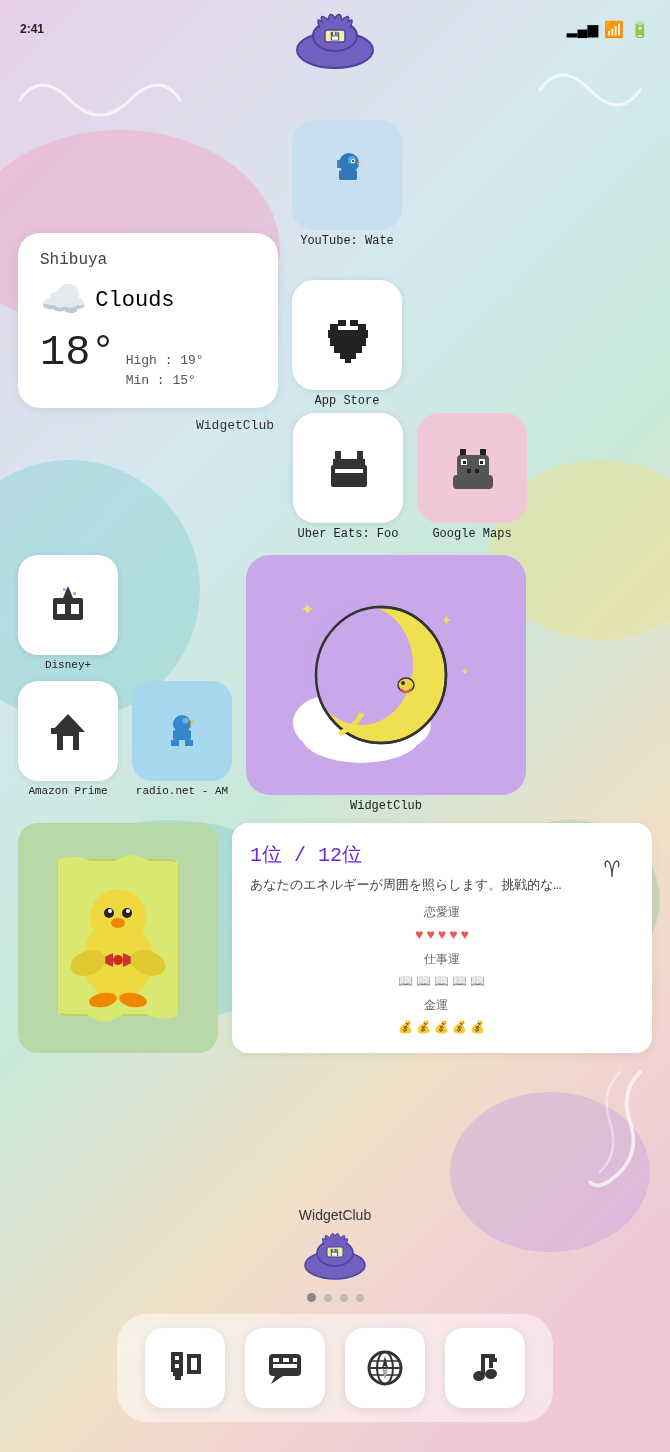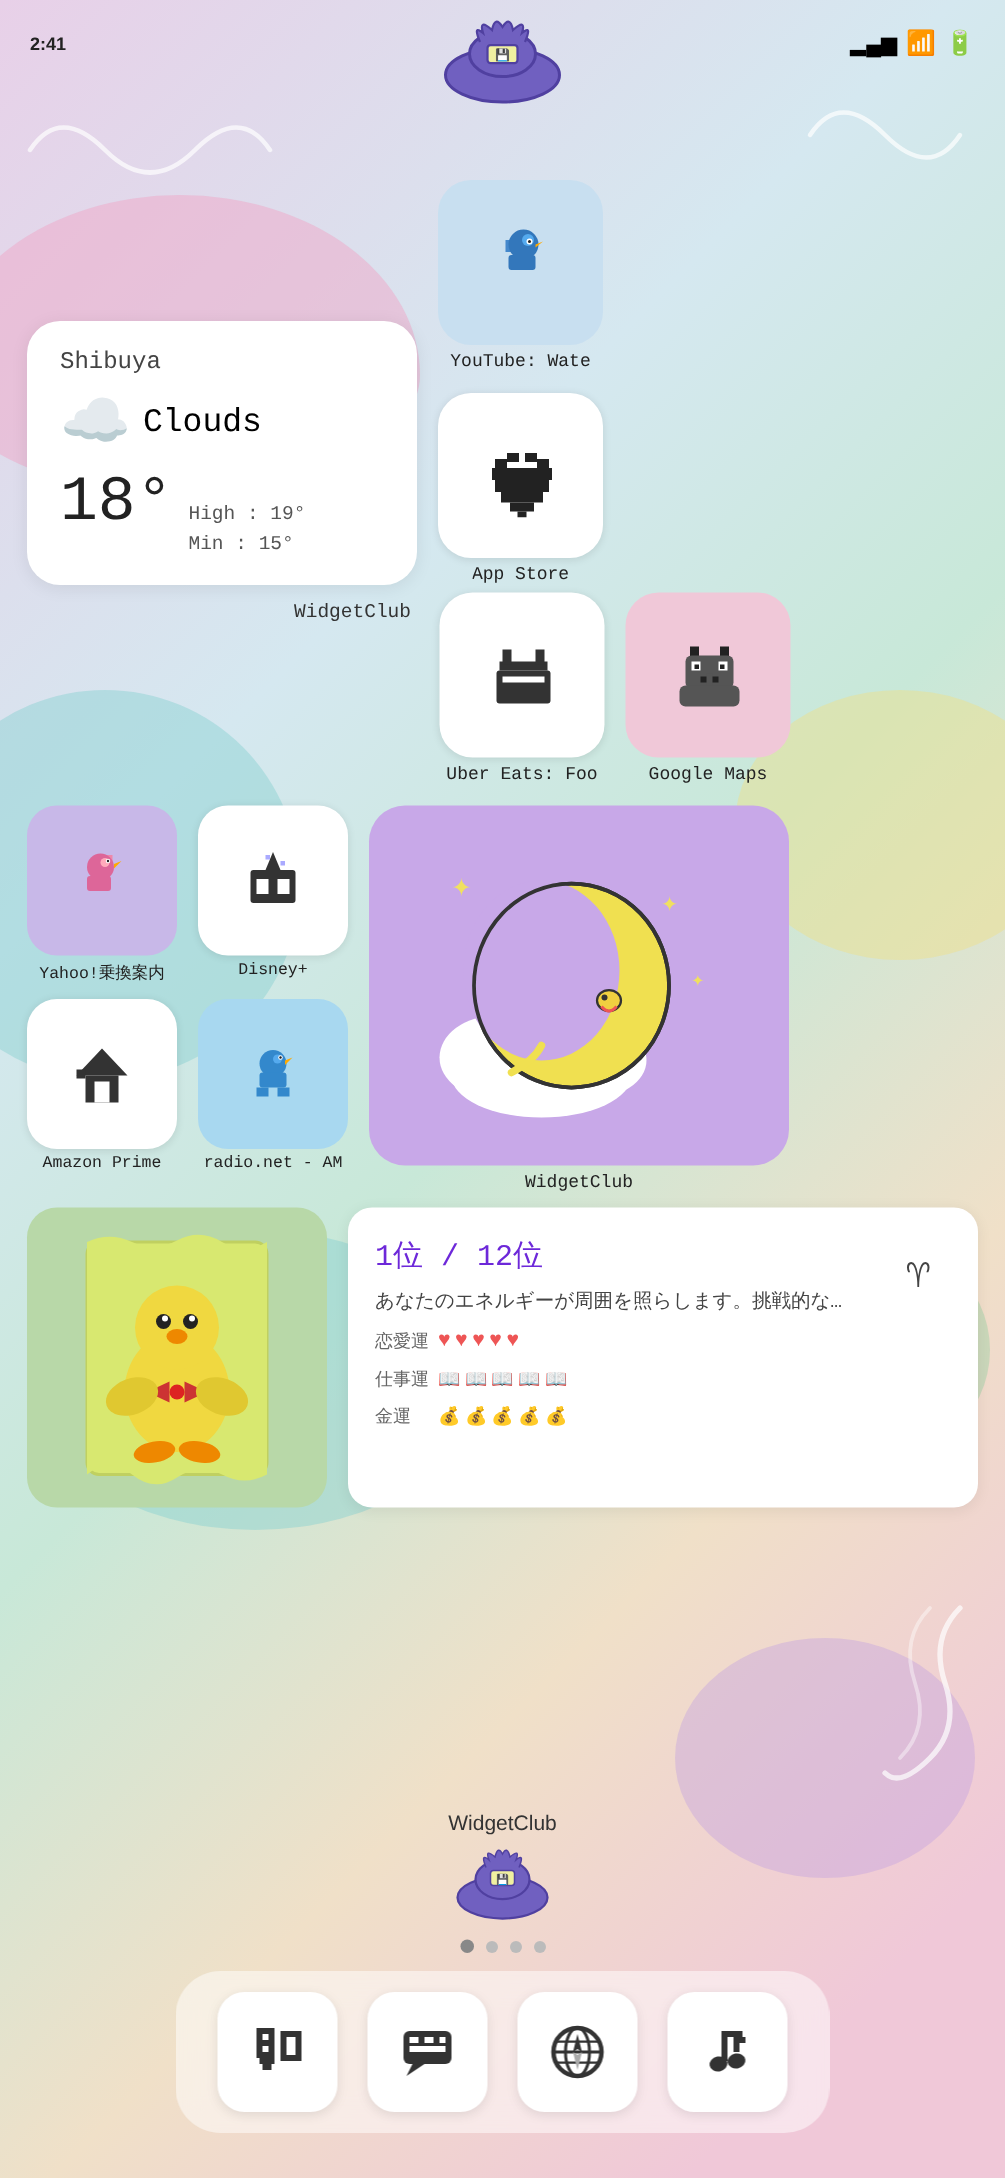--- a/index.html
+++ b/index.html
@@ -111,21 +111,21 @@
     .weather-bottom {
       display: flex;
       align-items: baseline;
       gap: 6px;
     }
 
     
     .app-col {
       display: flex;
       flex-direction: column;
-      gap: 14px;
+      gap: 32px;
       flex-shrink: 0;
     }
 
     .app-item {
       display: flex;
       flex-direction: column;
       align-items: center;
       gap: 4px;
       cursor: pointer;
     }
@@ -282,20 +282,21 @@
       font-size: 13px;
       color: #444;
       line-height: 1.5;
     }
 
     .fortune-row {
       display: flex;
       align-items: center;
       gap: 6px;
       font-size: 12px;
+      flex-direction: column;
     }
 
     .fortune-label {
       color: #666;
       width: 36px;
       font-size: 12px;
     }
 
     .fortune-icons {
       display: flex;
@@ -551,37 +552,20 @@
         </svg>
       </div>
       <span class="app-label">Google Maps</span>
     </div>
   </div>
 
   <div class="row2">
     <div class="small-icons-col">
 
       <div class="small-pair">
-        <div class="app-item-sm">
-          <div class="app-icon-sm purple">
-            <svg width="50" height="50" viewBox="0 0 50 50">
-
-              <rect x="18" y="10" width="8" height="8" fill="#ee88aa"></rect>
-              <rect x="26" y="8" width="6" height="6" fill="#ee88aa"></rect>
-              <circle cx="24" cy="16" r="9" fill="#dd6699"></circle>
-              <circle cx="27" cy="13" r="3" fill="#ffaabb"></circle>
-              <circle cx="29" cy="12" r="1.5" fill="white"></circle>
-              <circle cx="29" cy="12" r="0.8" fill="#222"></circle>
-              <rect x="15" y="22" width="16" height="10" rx="2" fill="#dd6699"></rect>
-              <polygon points="33,14 38,12 33,17" fill="#ffaa00"></polygon>
-
-            </svg>
-          </div>
-          <span class="app-label-sm">Yahoo!乗換案内</span>
-        </div>
         <div class="app-item-sm">
           <div class="app-icon-sm white">
             <svg width="50" height="50" viewBox="0 0 50 50">
 
               <polygon points="25,6 20,18 30,18" fill="#333"></polygon>
               <rect x="10" y="18" width="30" height="22" rx="2" fill="#333"></rect>
               <rect x="14" y="24" width="8" height="10" fill="white"></rect>
               <rect x="28" y="24" width="8" height="10" fill="white"></rect>
 
               <rect x="20" y="8" width="3" height="3" fill="#aaaaff"></rect>

